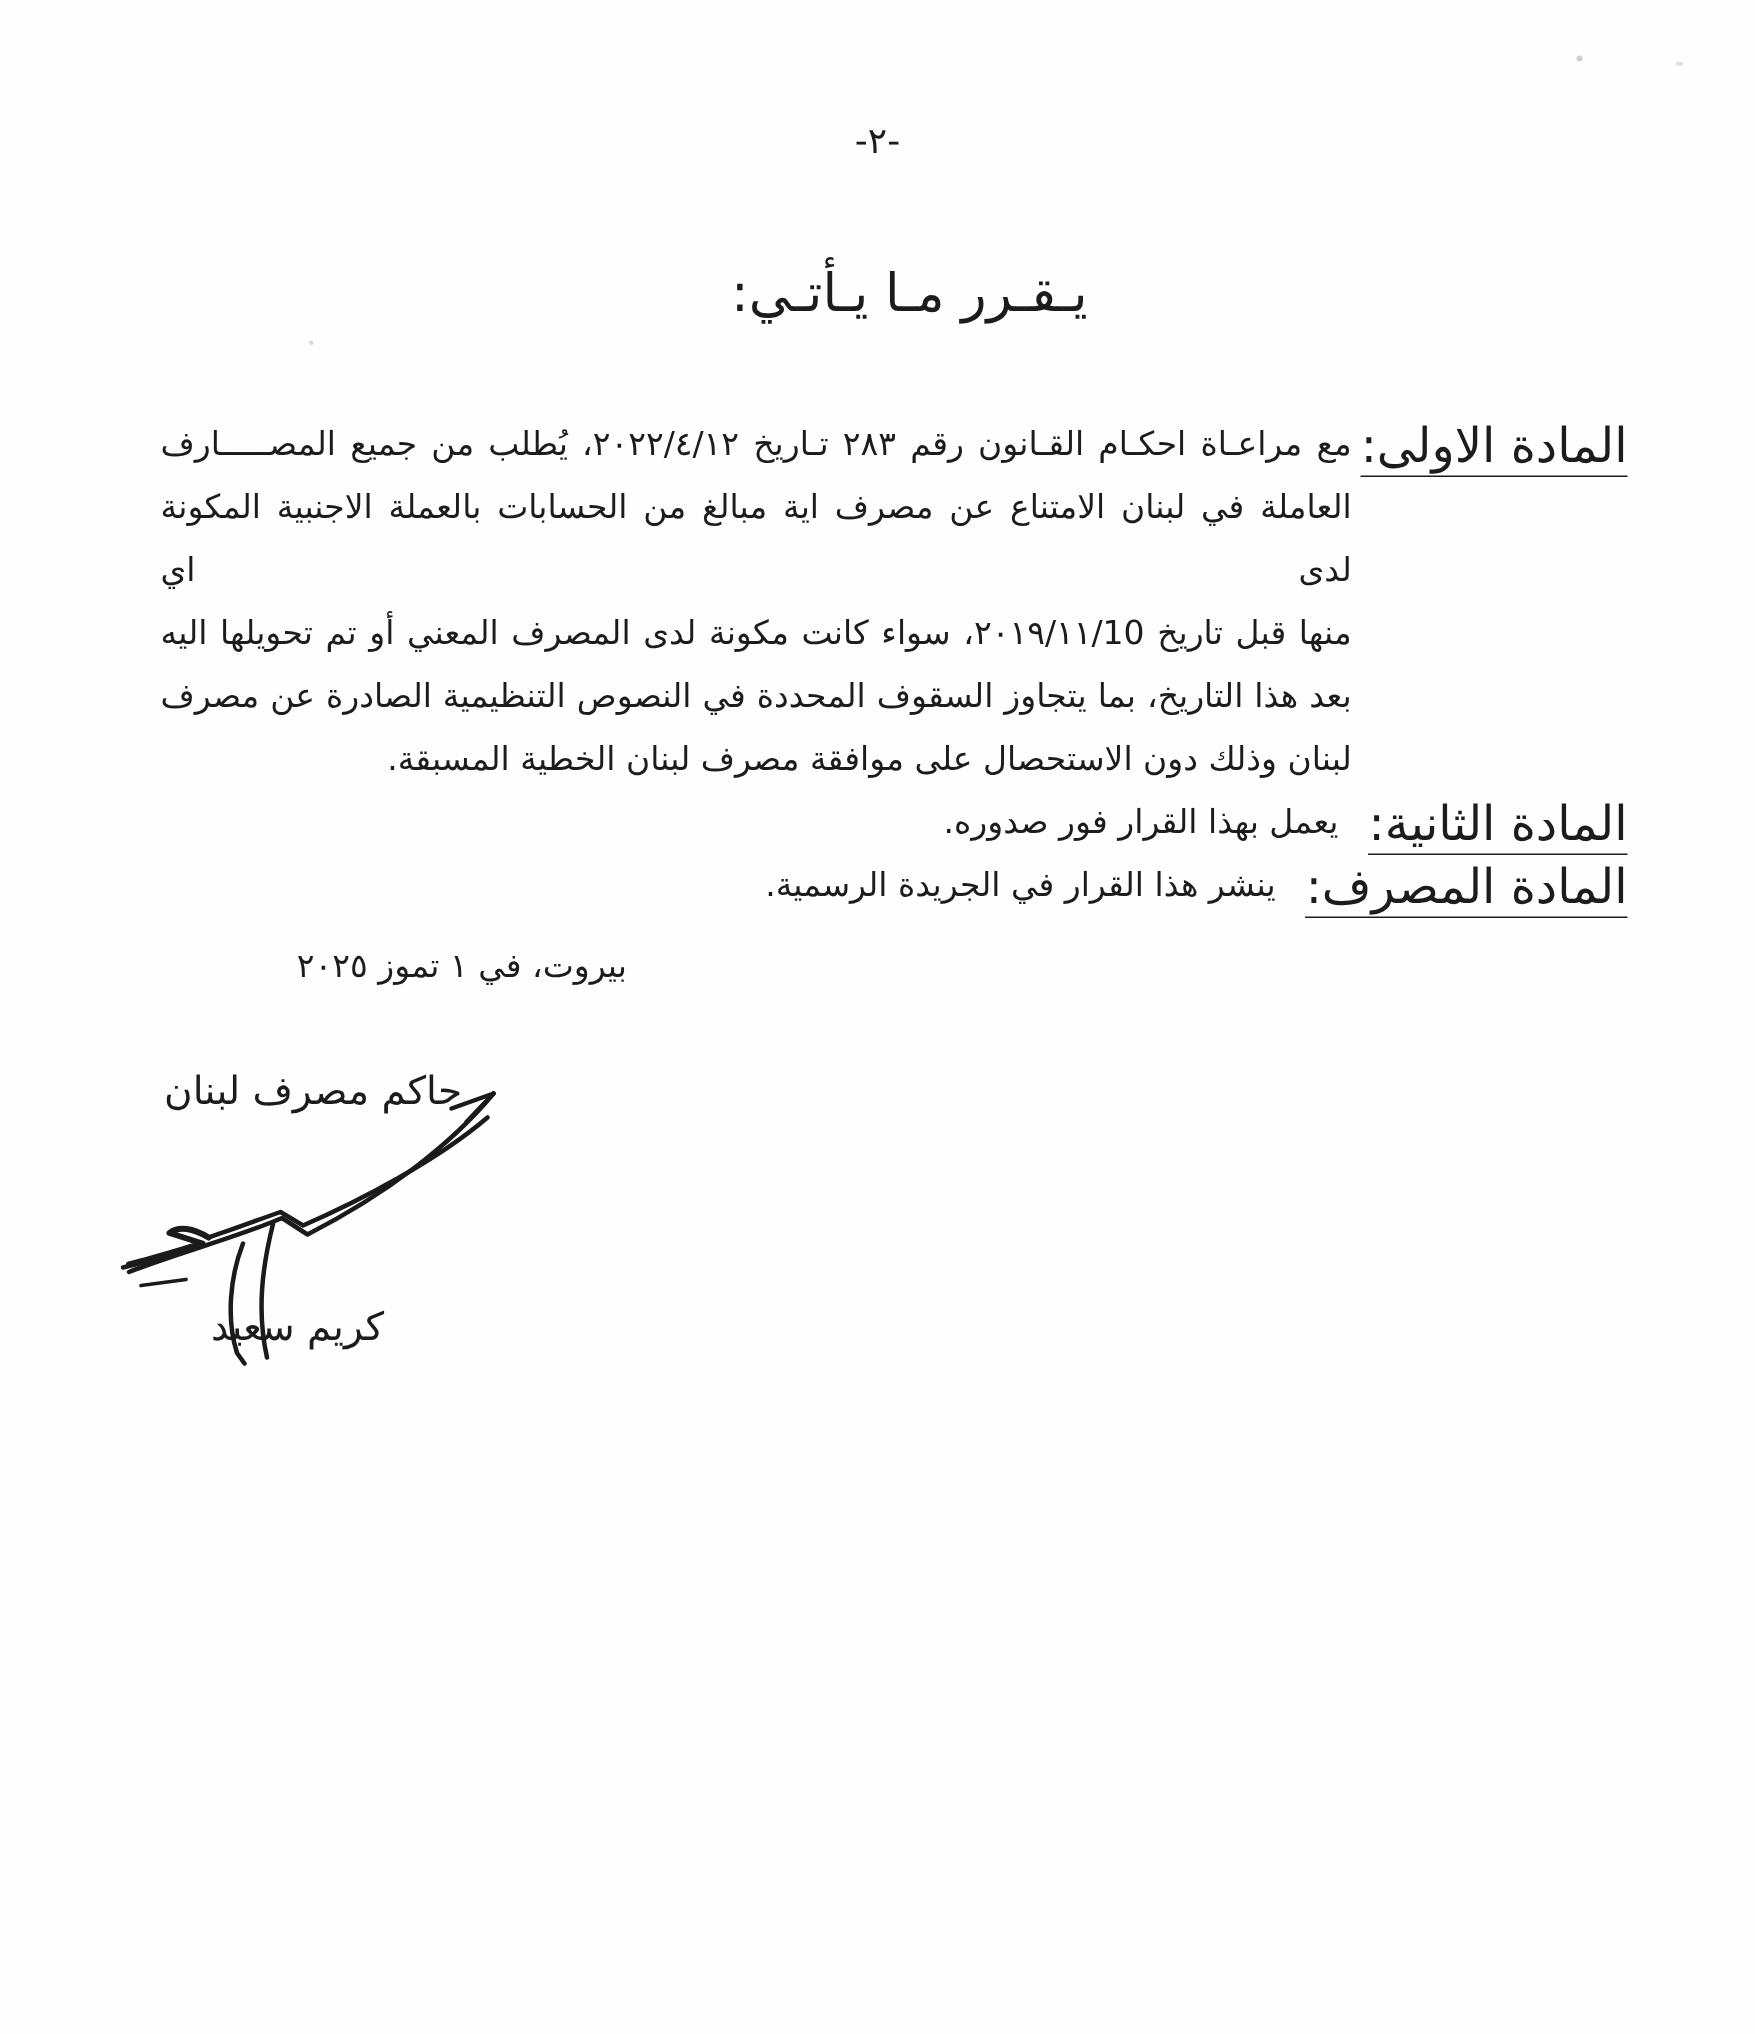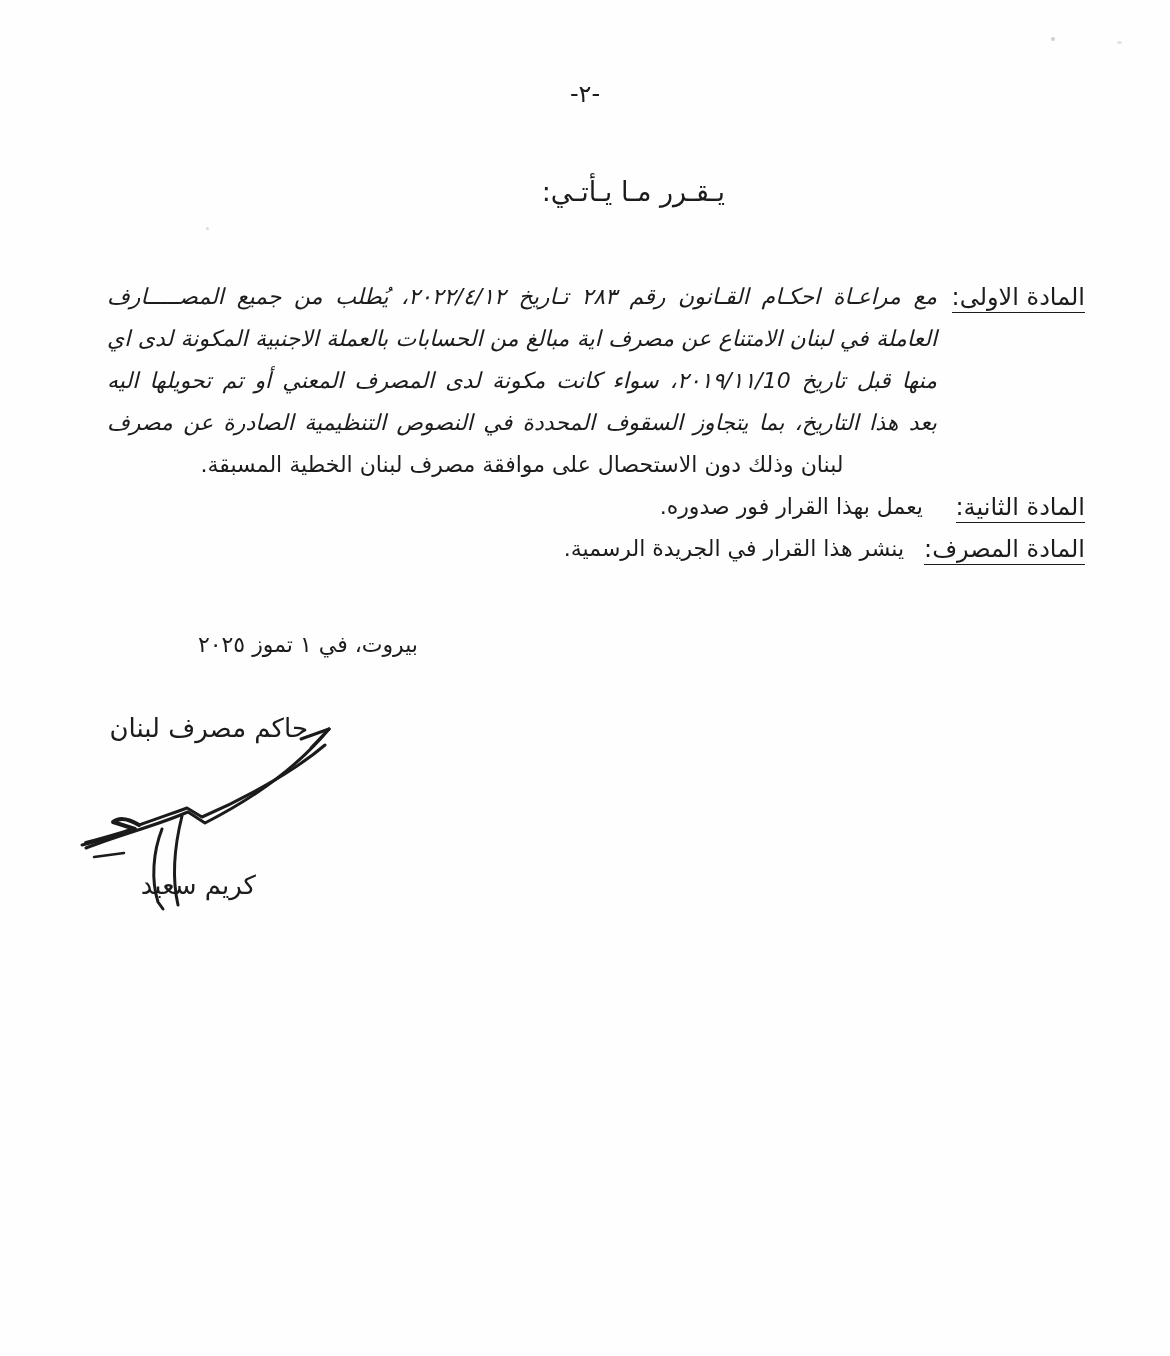--- a/index.html
+++ b/index.html
@@ -13,35 +13,35 @@
     font-family:"DejaVu Sans", sans-serif;
     direction:rtl;
     overflow:hidden;
   }
   .pagenum {
     position:absolute; top:80px; left:0; width:100%;
     text-align:center; font-size:24px; letter-spacing:1px;
   }
   .intro {
     position:absolute; top:176px; right:445px;
-    font-size:27px; white-space:nowrap;
+    font-size:35px; white-space:nowrap;
   }
   .articles {
     position:absolute; top:276px; right:85px; width:978px;
   }
   .article-row {
     display:flex; flex-direction:row; align-items:flex-start;
     gap:6px;
   }
   .article-row + .article-row { margin-top:0; }
-  .art-label-cell { flex:0 0 142px; line-height:42px; font-size:24px; white-space:nowrap; }
+  .art-label-cell { flex:0 0 142px; line-height:42px; font-size:32px; white-space:nowrap; }
   .art-label { border-bottom:1.6px solid #1c1c1c; padding-bottom:1px; }
   .art-body { flex:1 1 auto; min-width:0; font-size:22px; line-height:42px; }
-  .p-line { text-align:justify; text-align-last:justify;font-style:italic; }
-  .p-line-last { text-align:center; }
+  .p-line { text-align:justify; text-align-last:justify; }
+  .p-line-last { text-align:right; }
   .art-single { padding-right:14px; white-space:nowrap; }
   .mt1 { margin-top:16px; }
   .mt2 { margin-top:24px; }
   .place-date {
     position:absolute; top:632px; right:752px;
     font-size:22px; white-space:nowrap;
   }
   .gov-title {
     position:absolute; top:713px; right:862px;
     font-size:26px; white-space:nowrap;

